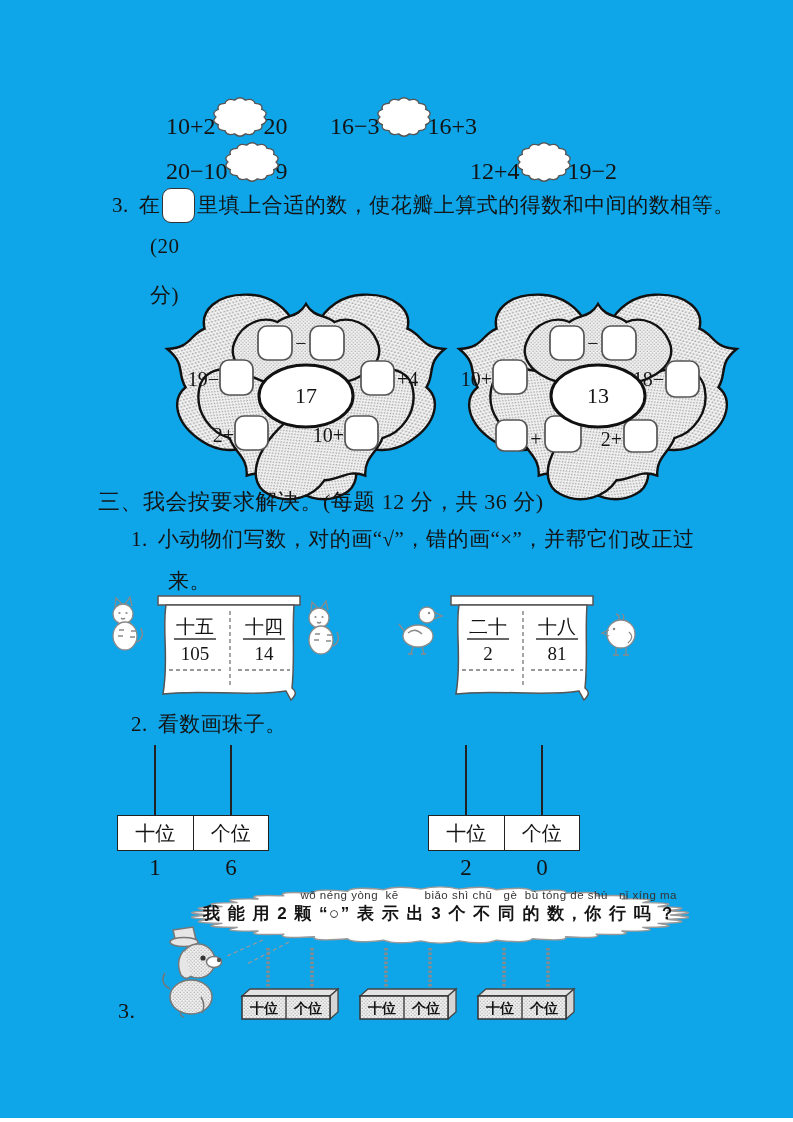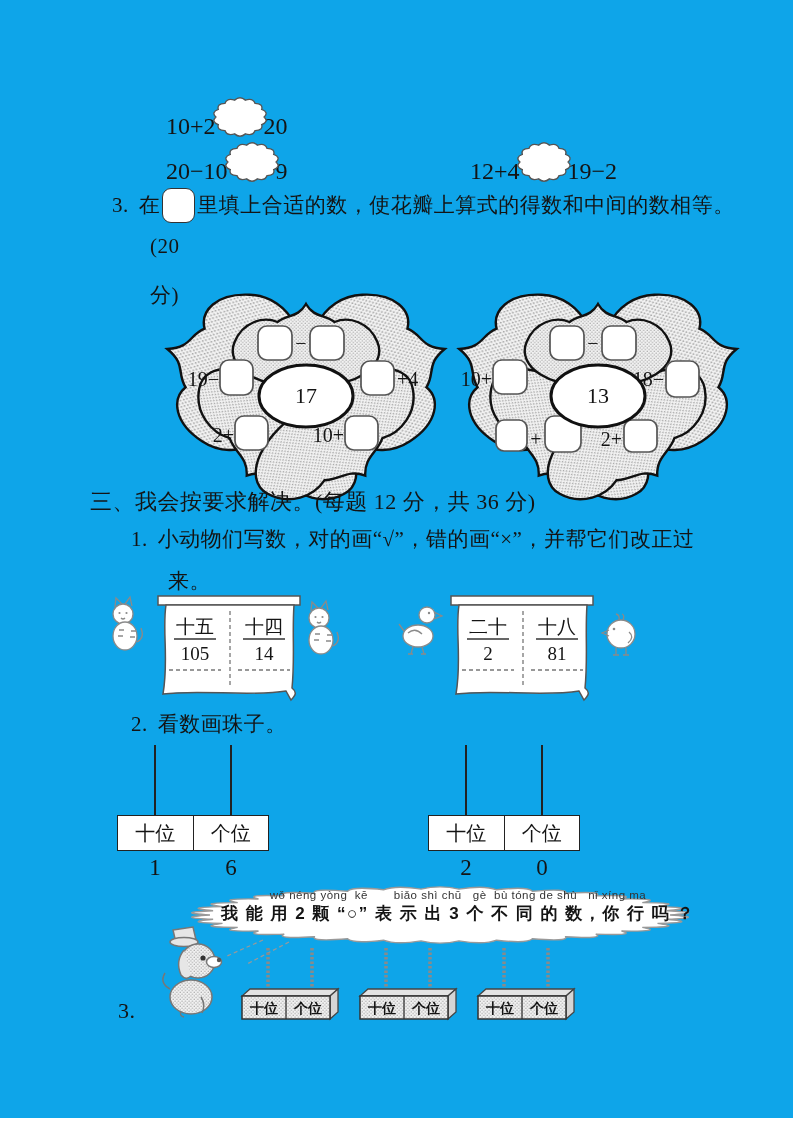--- a/index.html
+++ b/index.html
@@ -35,21 +35,21 @@
   .stand{position:absolute;width:152px;height:140px;}
   .rod{position:absolute;top:0;width:2px;height:70px;background:#222;}
   .pvbox{position:absolute;top:70px;left:0;right:0;height:34px;border:1.7px solid #222;
          display:flex;background:#fff;}
   .pvcell{flex:1;display:flex;align-items:center;justify-content:center;font-size:20px;}
   .pvcell + .pvcell{border-left:1.7px solid #222;}
   .pvnums{position:absolute;top:110px;left:0;right:0;display:flex;font-size:23px;}
   .pvnums span{flex:1;text-align:center;}
 
   
-  .bubble-text{position:absolute;left:221px;top:889px;width:474px;text-align:center;}
+  .bubble-text{position:absolute;left:203px;top:889px;width:474px;text-align:right;}
   .pinyin{font-family:"Liberation Sans",sans-serif;font-size:11.5px;color:#333;
           white-space:pre;letter-spacing:.5px;}
   .bubble-cn{font-family:Liberation Sans, sans-serif;font-size:17px;font-weight:600;
              white-space:pre;letter-spacing:1.5px;margin-top:1px;}
 
   
   .mrod{stroke:#8a8a8a;stroke-width:3.5;stroke-dasharray:2.5 2;fill:none;}
   .mini-label{font-size:14px;font-weight:bold;text-anchor:middle;}
 </style>
 </head>
@@ -67,20 +67,27 @@
 </svg>
 
 <div class="page">
 
   <div class="cmp" style="left:166px;top:104px">
     <span>10+2</span>
     <svg class="scallop" width="54" height="44" viewBox="0 0 56 44">
         <path fill="#fff" stroke="#555" stroke-width="1.4" d="M53.0,22.0 Q58.2,27.0 50.5,29.8 Q52.2,35.9 43.6,36.1 Q41.5,42.1 33.6,39.5 Q28.0,44.3 22.4,39.5 Q14.5,42.1 12.4,36.1 Q3.8,35.9 5.5,29.8 Q-2.2,27.0 3.0,22.0 Q-2.2,17.0 5.5,14.2 Q3.8,8.1 12.4,7.9 Q14.5,1.9 22.4,4.5 Q28.0,-0.3 33.6,4.5 Q41.5,1.9 43.6,7.9 Q52.2,8.1 50.5,14.2 Q58.2,17.0 53.0,22.0 Z"></path>
       </svg>
     <span>20</span>
+  </div>
+  <div class="cmp" style="left:330px;top:104px">
+    <span>16−3</span>
+    <svg class="scallop" width="54" height="44" viewBox="0 0 56 44">
+        <path fill="#fff" stroke="#555" stroke-width="1.4" d="M53.0,22.0 Q58.2,27.0 50.5,29.8 Q52.2,35.9 43.6,36.1 Q41.5,42.1 33.6,39.5 Q28.0,44.3 22.4,39.5 Q14.5,42.1 12.4,36.1 Q3.8,35.9 5.5,29.8 Q-2.2,27.0 3.0,22.0 Q-2.2,17.0 5.5,14.2 Q3.8,8.1 12.4,7.9 Q14.5,1.9 22.4,4.5 Q28.0,-0.3 33.6,4.5 Q41.5,1.9 43.6,7.9 Q52.2,8.1 50.5,14.2 Q58.2,17.0 53.0,22.0 Z"></path>
+      </svg>
+    <span>16+3</span>
   </div>
   <div class="cmp" style="left:166px;top:149px">
     <span>20−10</span>
     <svg class="scallop" width="54" height="44" viewBox="0 0 56 44">
         <path fill="#fff" stroke="#555" stroke-width="1.4" d="M53.0,22.0 Q58.2,27.0 50.5,29.8 Q52.2,35.9 43.6,36.1 Q41.5,42.1 33.6,39.5 Q28.0,44.3 22.4,39.5 Q14.5,42.1 12.4,36.1 Q3.8,35.9 5.5,29.8 Q-2.2,27.0 3.0,22.0 Q-2.2,17.0 5.5,14.2 Q3.8,8.1 12.4,7.9 Q14.5,1.9 22.4,4.5 Q28.0,-0.3 33.6,4.5 Q41.5,1.9 43.6,7.9 Q52.2,8.1 50.5,14.2 Q58.2,17.0 53.0,22.0 Z"></path>
       </svg>
     <span>9</span>
   </div>
   <div class="cmp" style="left:470px;top:149px">
     <span>12+4</span>
@@ -132,21 +139,21 @@
     <rect class="answer-box" x="214" y="63" width="33" height="36" rx="9"></rect>
     <rect class="answer-box" x="44" y="122" width="31" height="31" rx="8"></rect>
     <text class="flower-label" x="84" y="148" text-anchor="middle">+</text>
     <rect class="answer-box" x="93" y="118" width="36" height="36" rx="9"></rect>
     <text class="flower-label" x="170" y="148" text-anchor="end">2+</text>
     <rect class="answer-box" x="172" y="122" width="33" height="32" rx="8"></rect>
     <ellipse cx="146" cy="98" rx="47" ry="31" fill="#fff" stroke="#111" stroke-width="3"></ellipse>
     <text class="fl-center" x="146" y="105" text-anchor="middle">13</text>
   </svg>
 
-  <div class="heading" style="left:90px;top:487px">三、我会按要求解决。(每题 12 分，共 36 分)</div>
+  <div class="heading" style="left:98px;top:487px">三、我会按要求解决。(每题 12 分，共 36 分)</div>
 
   <div class="tline" style="left:131px;top:525px">
     <span class="tnum">1.</span><span>小动物们写数，对的画“√”，错的画“×”，并帮它们改正过</span>
   </div>
   <div class="tline" style="left:168px;top:567px">来。</div>
 
   <svg class="abs" style="left:103px;top:588px" width="252" height="122" viewBox="0 0 252 122">
     <g transform="translate(4,10)" fill="none" stroke="#8a8a8a" stroke-width="1.3">
       <circle cx="16" cy="16" r="10" fill="#fff"></circle>
       <path d="M8,9 L9,0 L15,6 M18,6 L23,-1 L25,8"></path>

